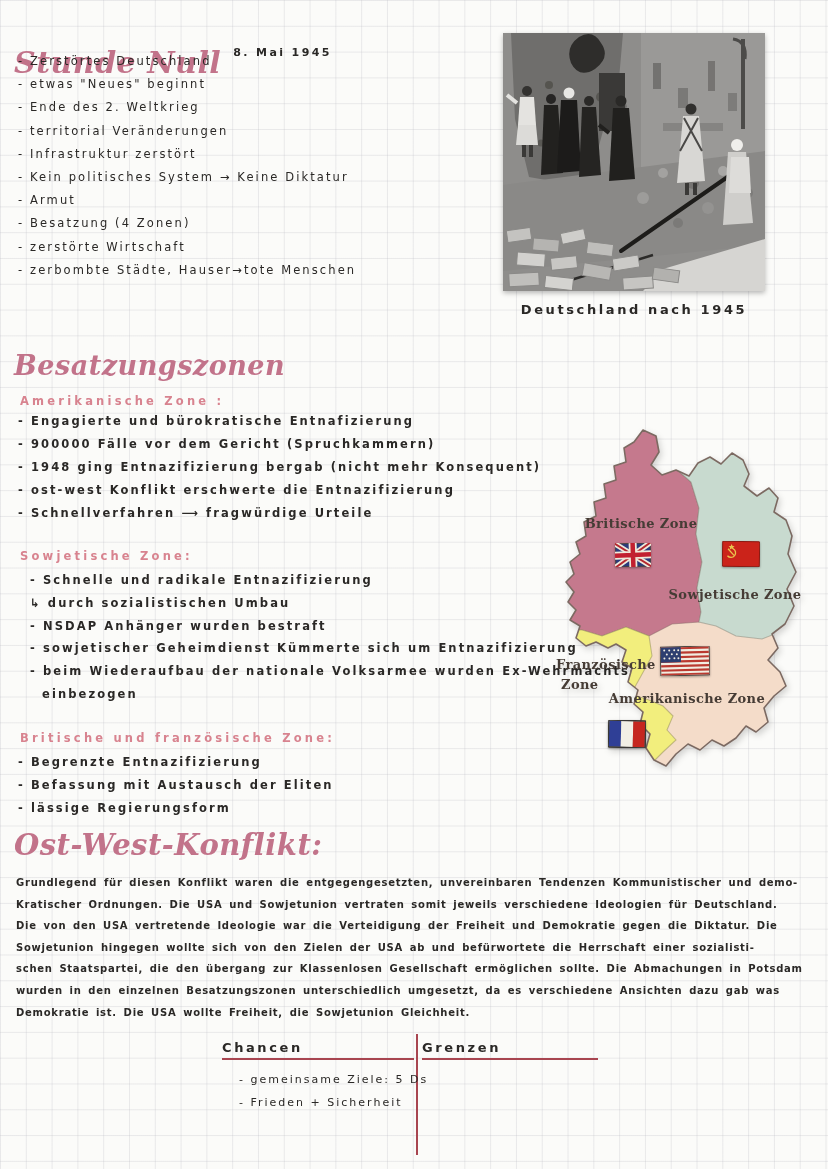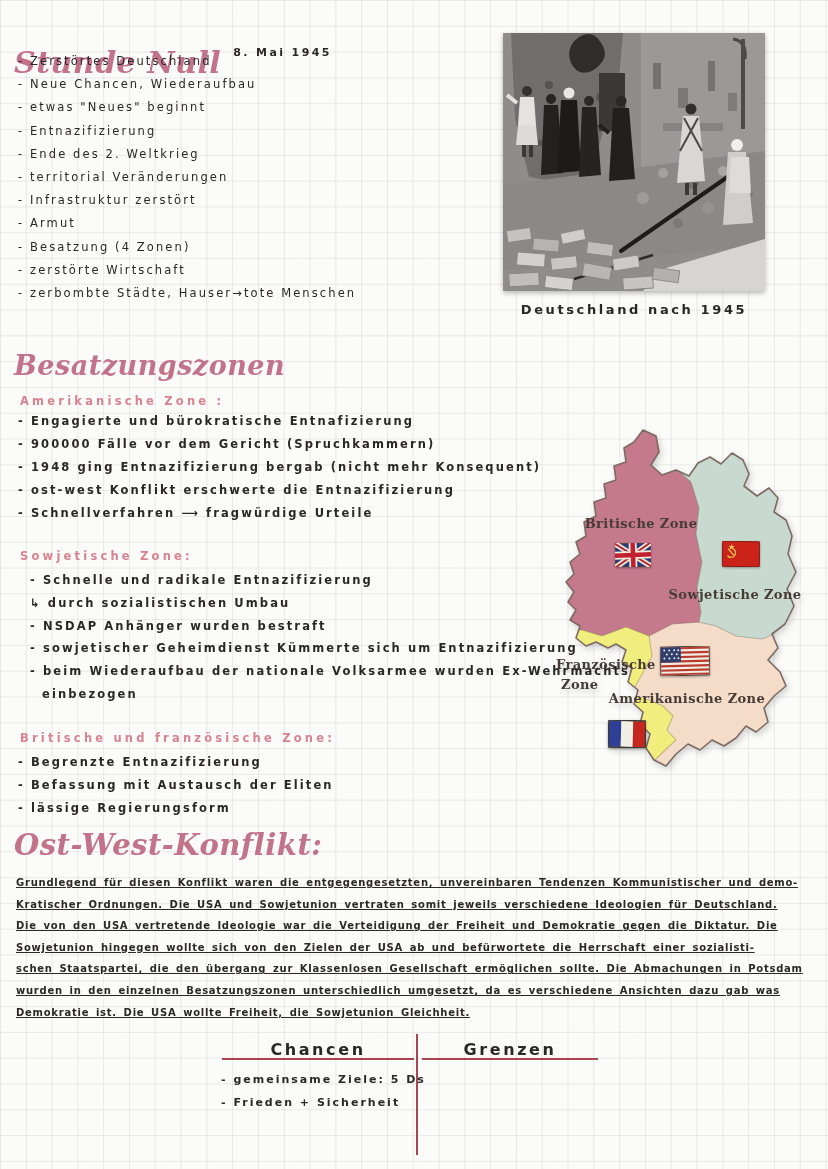--- a/index.html
+++ b/index.html
@@ -20,45 +20,44 @@
   }
   .hand { font-family:"DejaVu Sans", sans-serif; color:#2a2826; }
   .bullets div { white-space:nowrap; font-size:11.5px; letter-spacing:2.1px; }
   .pinkhead {
     position:absolute; font-size:11.5px; letter-spacing:3.2px;
     color:#d8838f; white-space:nowrap; font-weight:bold;
   }
   .pline { white-space:nowrap; font-size:10px; letter-spacing:.75px; word-spacing:2.5px; line-height:21.6px; }
   .abs { position:absolute; }
   .caption { font-size:13px; letter-spacing:2.6px; text-align:center; }
-  .tbl-head { font-size:16px; letter-spacing:2.6px; text-align:center; font-weight:bold; white-space:nowrap; }
+  .tbl-head { font-size:13px; letter-spacing:2.6px; font-weight:bold; white-space:nowrap; }
   .tbl-line { background:#a84550; }
   .tbl-items div { white-space:nowrap; font-size:11px; letter-spacing:2px; }
   .maplabel { font-family:"DejaVu Serif", serif; font-weight:bold; fill:#463c35; letter-spacing:.4px; }
   .flag { position:absolute; filter:drop-shadow(0.5px 1px 1px rgba(0,0,0,.35)); }
   .photo-frame { box-shadow:0 2px 5px rgba(0,0,0,.28); }
 </style>
 </head>
 <body>
 
 <div class="page">
 
   <div class="abs" style="left:14px; top:6px; display:flex; align-items:flex-start; gap:12px;margin-top:40px;">
     <div class="script" style="font-size:30px; line-height:34px;">Stunde Null</div>
     <div class="hand" style="font-size:11px; letter-spacing:2.4px; padding-bottom:4px; font-weight:bold;">8. Mai 1945</div>
   </div>
 
   <div class="abs bullets hand" style="left:18px; top:50px; line-height:23.2px; font-weight:normal;">
     <div>- Zerstörtes Deutschland</div>
-    <div>- Neue Chancen, Wiederaufbau</div>
     <div>- etwas "Neues" beginnt</div>
-    <div>- Entnazifizierung</div>
     <div>- Ende des 2. Weltkrieg</div>
     <div>- territorial Veränderungen</div>
     <div>- Infrastruktur zerstört</div>
+    <div>- Kein politisches System  → Keine Diktatur</div>
     <div>- Armut</div>
     <div>- Besatzung  (4 Zonen)</div>
     <div>- zerstörte Wirtschaft</div>
     <div>- zerbombte Städte, Hauser→tote Menschen</div>
   </div>
 
   <div class="abs photo-frame" style="left:503px; top:33px; width:262px; height:258px;">
     <svg width="262" height="258" viewBox="0 0 262 258">
       <rect width="262" height="258" fill="#8e8d8b"></rect>
 
@@ -255,35 +254,35 @@
           <rect x="1" y="1" width="12" height="26" fill="#2f3f96"></rect>
           <rect x="13" y="1" width="12" height="26" fill="#f2efe5"></rect>
           <rect x="25" y="1" width="12" height="26" fill="#c5271f"></rect>
           <rect x=".5" y=".5" width="37" height="27" fill="none" stroke="#3a3835" stroke-width="1.4" rx="1"></rect>
         </g>
       </svg>
     </div>
   </div>
 
   <div class="abs script" style="left:14px; top:828px; font-size:29px;">Ost-West-Konflikt:</div>
-  <div class="abs hand" style="left:16px; top:872px; font-weight:bold;text-decoration:underline;">
+  <div class="abs hand" style="left:16px; top:872px; font-weight:bold;">
     <div class="pline">Grundlegend für diesen Konflikt waren die entgegengesetzten, unvereinbaren Tendenzen Kommunistischer und demo-</div>
     <div class="pline">Kratischer Ordnungen. Die USA und Sowjetunion vertraten somit jeweils verschiedene Ideologien für Deutschland.</div>
     <div class="pline">Die von den USA vertretende Ideologie war die Verteidigung der Freiheit und Demokratie gegen die Diktatur. Die</div>
     <div class="pline">Sowjetunion hingegen wollte sich von den Zielen der USA ab und befürwortete die Herrschaft einer sozialisti-</div>
     <div class="pline">schen Staatspartei, die den übergang zur Klassenlosen Gesellschaft ermöglichen sollte. Die Abmachungen in Potsdam</div>
     <div class="pline">wurden in den einzelnen Besatzungszonen unterschiedlich umgesetzt, da es verschiedene Ansichten dazu gab was</div>
     <div class="pline">Demokratie ist. Die USA wollte Freiheit, die Sowjetunion Gleichheit.</div>
   </div>
 
   <div class="abs" style="left:120px; top:1036px; width:520px; height:125px;">
     <div class="abs tbl-line" style="left:296px; top:-2px; width:2px; height:121px;"></div>
     <div class="abs hand tbl-head" style="left:102px; top:4px; width:192px;">Chancen</div>
     <div class="abs hand tbl-head" style="left:302px; top:4px; width:176px;">Grenzen</div>
     <div class="abs tbl-line" style="left:102px; top:22px; width:192px; height:2px;"></div>
     <div class="abs tbl-line" style="left:302px; top:22px; width:176px; height:2px;"></div>
-    <div class="abs hand tbl-items" style="left:101px; top:32px; line-height:23px; font-weight:bold;">
+    <div class="abs hand tbl-items" style="left:119px; top:32px; line-height:23px; font-weight:normal;">
       <div>- gemeinsame Ziele: 5 Ds</div>
       <div>- Frieden + Sicherheit</div>
     </div>
   </div>
 
 </div>
 
 </body></html>

